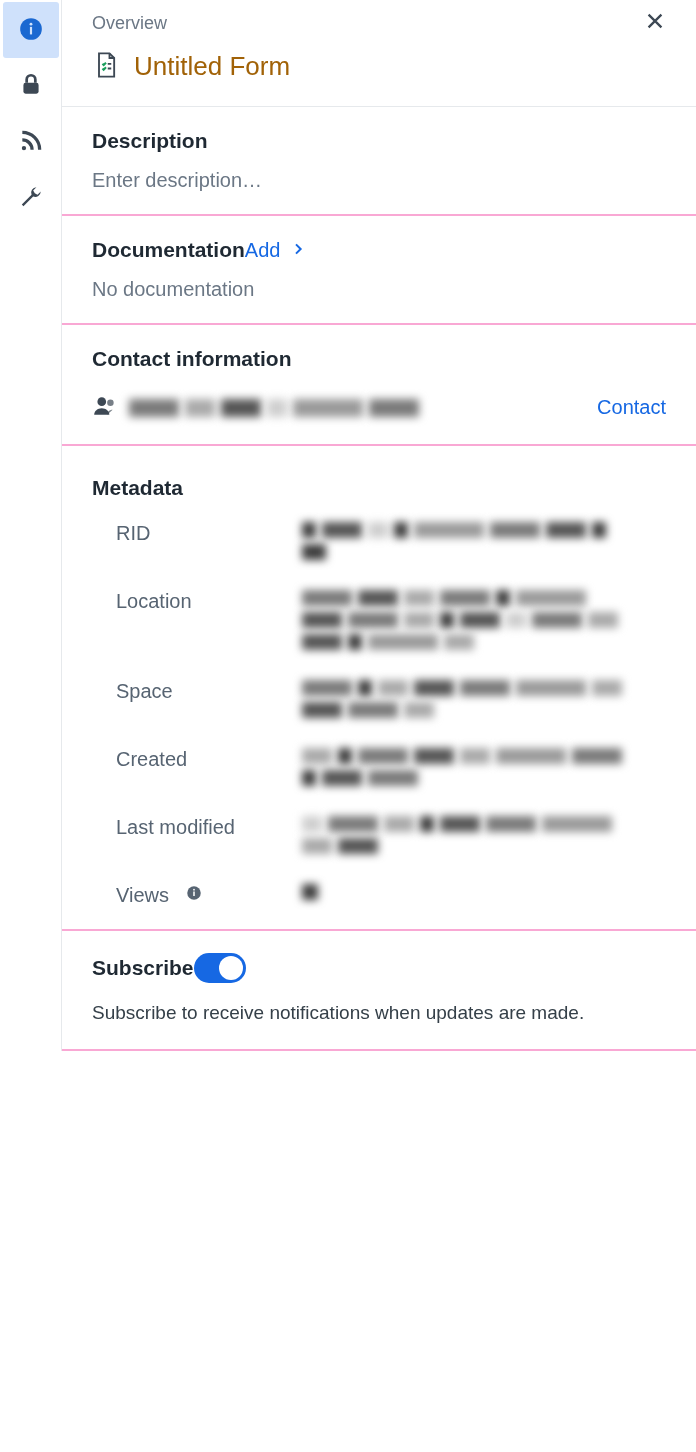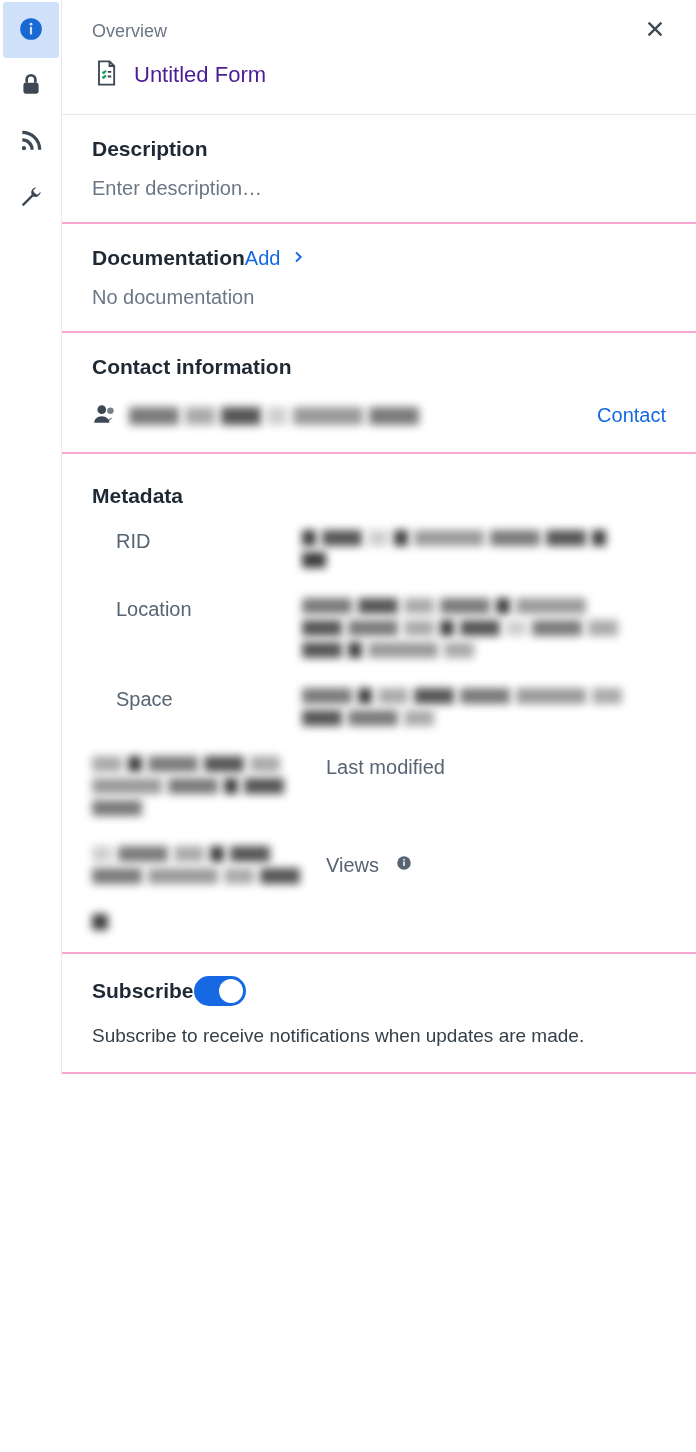--- a/index.html
+++ b/index.html
@@ -4,27 +4,27 @@
   <style>
     * { box-sizing: border-box; margin: 0; padding: 0; }
     body { font-family: -apple-system, BlinkMacSystemFont, "Segoe UI", Helvetica, Arial, sans-serif; color:#1f2933; background:#fff; font-size:15px; }
     .app { display:flex; width:696px; }
     .rail { width:62px; border-right:1px solid #e6e9ec; display:flex; flex-direction:column; align-items:center; }
     .rail-item { width:56px; height:56px; display:flex; align-items:center; justify-content:center; color:#3d4854; }
     .rail-item.active { background:#cfe1fb; color:#1a68d1; border-radius:3px; margin-top:2px;}
     .rail-item svg { width:26px; height:26px; }
     .main { flex:1; }
     .section { border-bottom:2px solid #f9a8d4; padding:22px 30px; }
-    .head { padding:18px 30px 24px 30px; border-bottom:1px solid #e6e9ec;}
+    .head { padding:10px 30px 24px 30px; border-bottom:1px solid #e6e9ec;}
     .overview-line { display:flex; justify-content:space-between; align-items:center; color:#6b7785; font-size:18px; margin-bottom:14px;}
     .close { color:#3d4854; }
     .close svg{width:22px;height:22px;}
     .title-line { display:flex; align-items:center; gap:14px; }
     .title-line .doc-icon svg{width:28px;height:28px;}
-    .title-line h1 { font-size:22px; font-weight:500; color:#4c1d95;}
+    .title-line h1 { font-size:26px; font-weight:500; color:#a16207;}
     h2 { font-size:21px; font-weight:700; color:#1f2933; }
     .muted { color:#6b7785; font-size:20px; }
     .row-between{display:flex;align-items:center;}
     .link{color:#1668e3;font-size:20px;}
     .add-link{display:flex;align-items:center;gap:10px;}
     .add-link svg{width:16px;height:16px;}
     .contact-row{display:flex;align-items:center;gap:11px;margin-top:22px;}
     .contact-row .people-icon svg{width:26px;height:26px;color:#3d4854;}
     .blur{display:flex;gap:6px;flex:1;}
     .px{height:18px;filter:blur(4px);}
@@ -181,20 +181,21 @@
             <div class="px g3"></div>
             <div class="px g4"></div>
             <div class="px g2"></div>
             <div class="px g5"></div>
             <div class="px g3"></div>
             <div class="px g4"></div>
             <div class="px g2"></div>
             <div class="px g3"></div>
           </div>
 
+        <div class="meta-label">Created</div>
         <div class="blurblock">
             <div class="px g3"></div>
             <div class="px g1"></div>
             <div class="px g2"></div>
             <div class="px g4"></div>
             <div class="px g3"></div>
             <div class="px g5"></div>
             <div class="px g2"></div>
             <div class="px g1"></div>
             <div class="px g4"></div>

